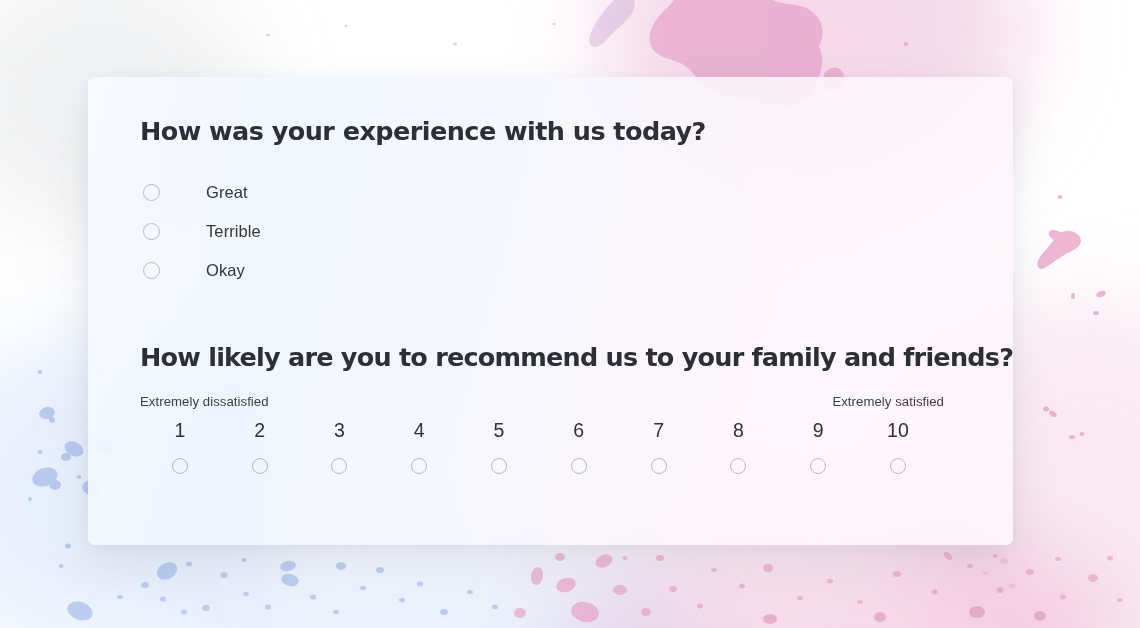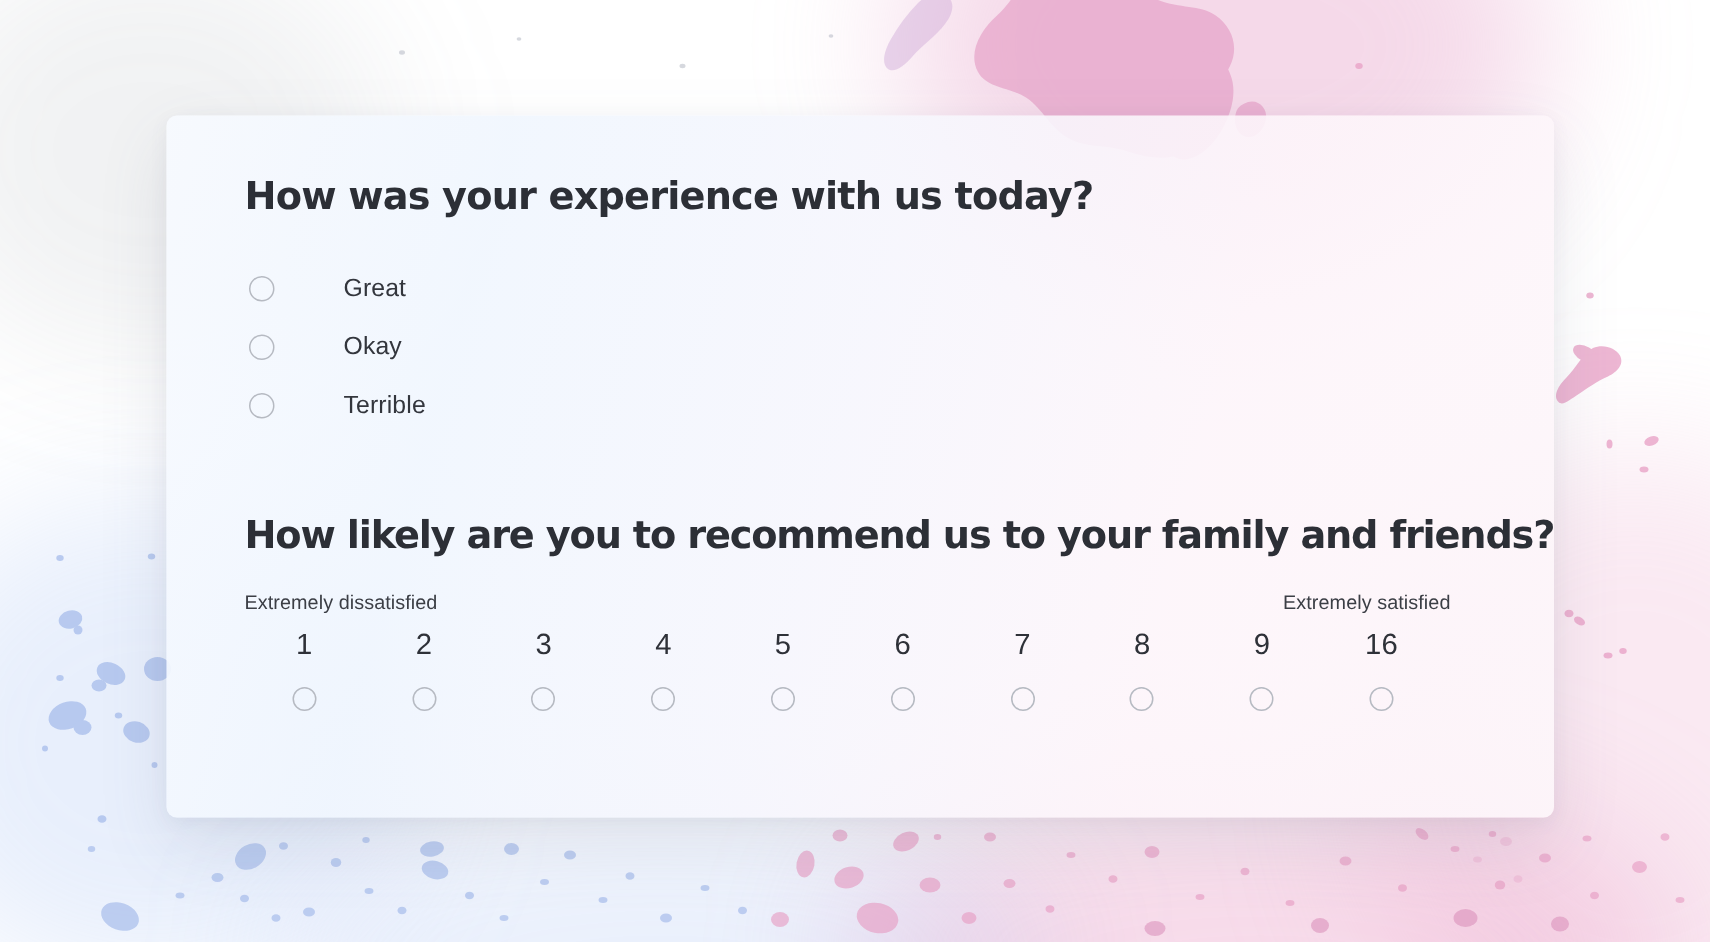--- a/index.html
+++ b/index.html
@@ -40,21 +40,21 @@
   .splatter {
     position: absolute;
     left: 0; top: 0;
     width: 1140px; height: 628px;
     pointer-events: none;
   }
 
   
   .card {
     position: absolute;
-    left: 111px;
+    left: 88px;
     top: 77px;
     width: 925px;
     height: 468px;
     border-radius: 7px;
     background:
       linear-gradient(105deg,
         rgba(247,250,255,.93)  0%,
         rgba(240,246,254,.90) 22%,
         rgba(246,246,253,.90) 48%,
         rgba(253,245,250,.90) 72%,
@@ -302,26 +302,26 @@
 
       <div class="options">
 
         <div class="option-row">
           <span class="radio"></span>
           <span class="option-label">Great</span>
         </div>
 
         <div class="option-row">
           <span class="radio"></span>
-          <span class="option-label">Okay</span>
+          <span class="option-label">Terrible</span>
         </div>
 
         <div class="option-row">
           <span class="radio"></span>
-          <span class="option-label">Terrible</span>
+          <span class="option-label">Okay</span>
         </div>
 
       </div>
 
       <div class="q2-block">
         <h1 class="q-title second">How likely are you to recommend us to your family and friends?</h1>
 
         <div class="scale-ends">
           <span class="scale-end-label">Extremely dissatisfied</span>
           <span class="scale-end-label">Extremely satisfied</span>
@@ -358,21 +358,21 @@
           </div>
           <div class="scale-item">
             <span class="scale-num">8</span>
             <span class="scale-radio"></span>
           </div>
           <div class="scale-item">
             <span class="scale-num">9</span>
             <span class="scale-radio"></span>
           </div>
           <div class="scale-item">
-            <span class="scale-num">16</span>
+            <span class="scale-num">10</span>
             <span class="scale-radio"></span>
           </div>
         </div>
       </div>
 
     </div>
   </div>
 
 </div>
 

